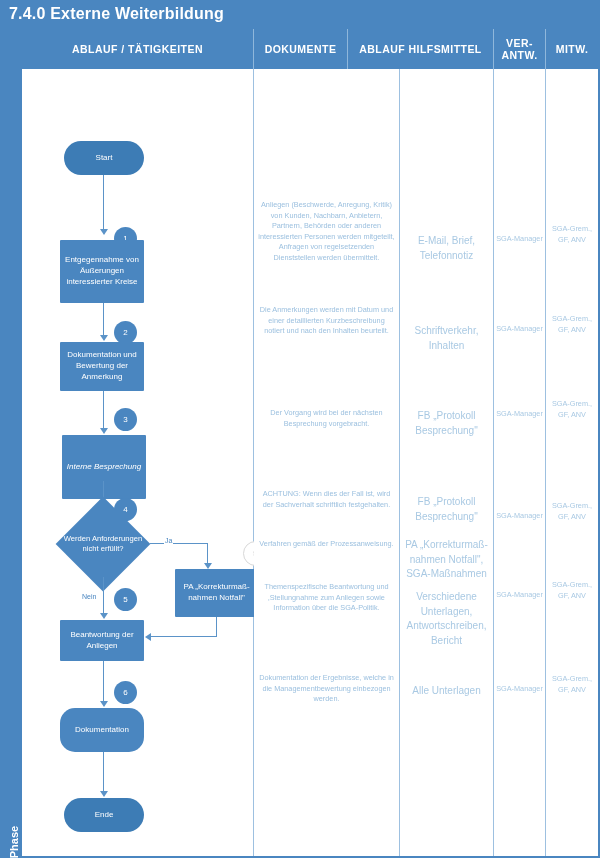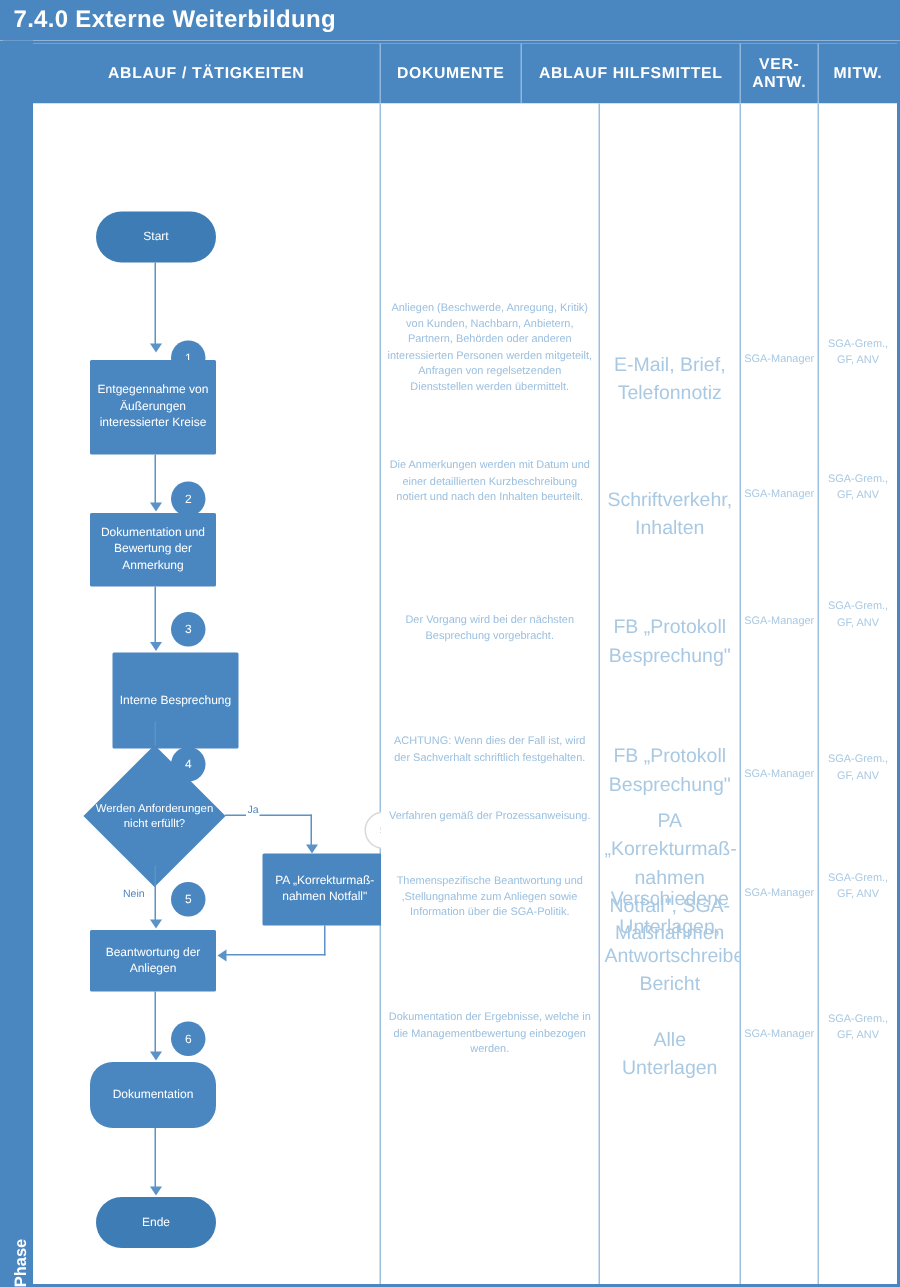--- a/index.html
+++ b/index.html
@@ -80,21 +80,21 @@
   .note{
     position:absolute;left:0;width:100%;
     text-align:center;
     color:#9cc0df;
     font-size:7.3px;line-height:1.45;
     box-sizing:border-box;padding:0 4px;
   }
   .doc{
     position:absolute;left:0;width:100%;
     text-align:center;color:#a9c9e3;
-    font-size:13px;line-height:1.45;
+    font-size:10px;line-height:1.45;
     box-sizing:border-box;padding:0 3px;
   }
   .resp{
     position:absolute;left:0;width:100%;
     text-align:center;color:#a9c9e3;
     font-size:7.3px;line-height:1.5;
     box-sizing:border-box;padding:0 2px;
   }
 
   
@@ -204,21 +204,21 @@
           <div class="edge vline" style="left:81px;top:234px;height:35px;"></div>
           <div class="arrow-down" style="left:78px;top:266px;"></div>
 
           <div class="badge" style="left:92px;top:252px;">2</div>
           <div class="shape process" style="left:38px;top:273px;width:84px;height:49px;">Dokumentation und Bewertung der Anmerkung</div>
 
           <div class="edge vline" style="left:81px;top:322px;height:40px;"></div>
           <div class="arrow-down" style="left:78px;top:359px;"></div>
 
           <div class="badge" style="left:92px;top:339px;">3</div>
-          <div class="shape process" style="left:53px;top:366px;width:84px;height:64px;">Interne Besprechung</div>
+          <div class="shape process" style="left:40px;top:366px;width:84px;height:64px;font-style:italic;">Interne Besprechung</div>
 
           <div class="edge vline" style="left:81px;top:412px;height:36px;"></div>
           <div class="arrow-down" style="left:78px;top:445px;"></div>
 
           <div class="badge" style="left:92px;top:429px;">4</div>
           <div class="diamond-wrap" style="left:34px;top:442px;width:94px;height:66px;">
             <div class="diamond-bg"></div>
             <div class="diamond-text">Werden Anforderungen nicht erfüllt?</div>
           </div>
 

